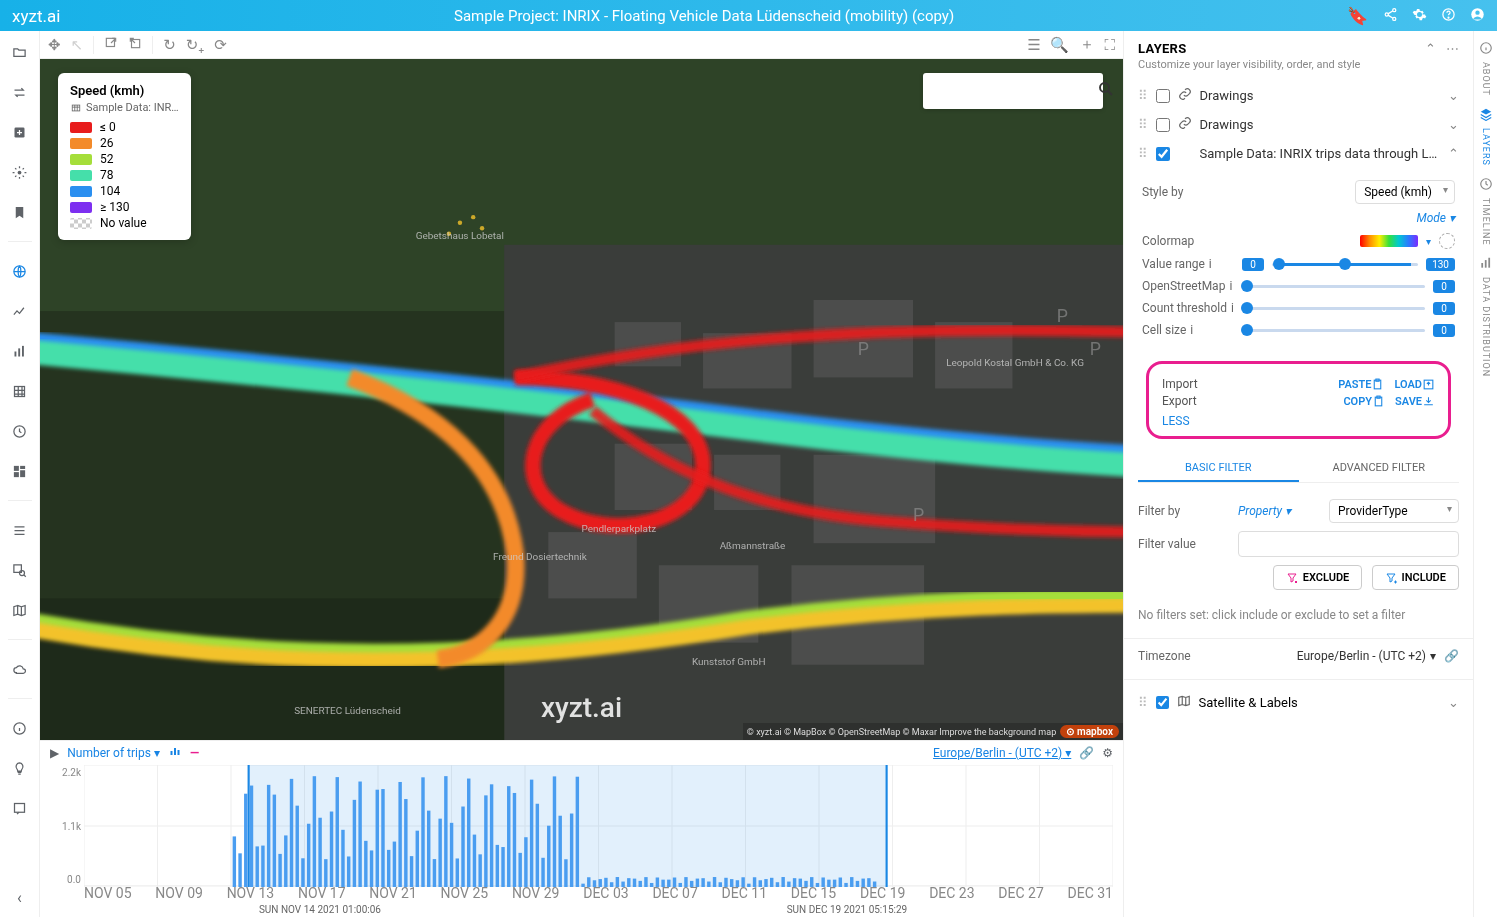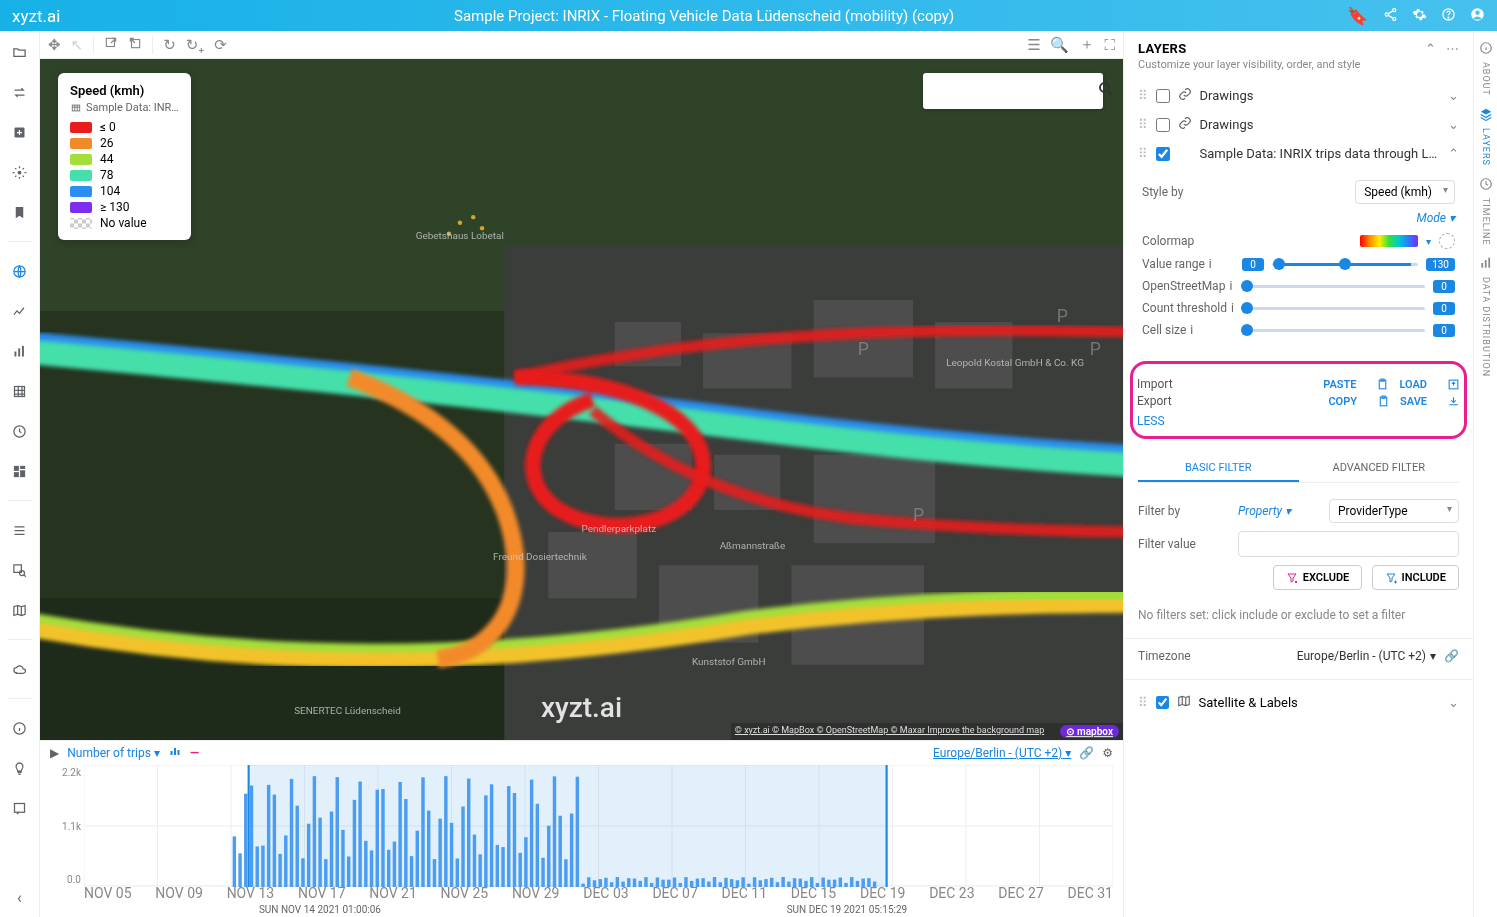--- a/index.html
+++ b/index.html
@@ -46,22 +46,22 @@
   #legend .legend-sub { color:#666; font-size:11px; margin-bottom:6px; display:flex; align-items:center; gap:4px;}
   #legend .legend-row { display:flex; align-items:center; gap:8px; margin:2px 0;}
   #legend .swatch { width:22px; height:11px; border-radius:2px;}
 
   
   #mapsearch { position:absolute; right:20px; top:14px; width:180px; height:36px; background:#fff; border-radius:3px; display:flex; align-items:center; padding:0 8px; box-shadow:0 1px 4px rgba(0,0,0,0.2);}
   #mapsearch input { flex:1; border:none; outline:none; font-size:13px;}
 
   
   #wm { position:absolute; left:50%; bottom:16px; transform:translateX(-50%); font-size:28px; font-weight:500; color:rgba(255,255,255,0.85);}
-  #attrib { position:absolute; right:0; bottom:0;font-size:9px; color:#ddd; background:rgba(0,0,0,0.2);padding:2px 4px; display:flex; gap:16px; align-items:flex-start;text-decoration:underline; }
-  #attrib .mapbox-badge { background:#6d28d9; color:#fff; border-radius:10px; padding:1px 6px; font-weight:600; font-size:10px;}
+  #attrib { position:absolute; right:0; bottom:0;font-size:9px; color:#ddd; background:rgba(0,0,0,0.2);padding:2px 4px; display:flex; gap:4px; align-items:center; }
+  #attrib .mapbox-badge { background:#c2410c; color:#fff; border-radius:10px; padding:1px 6px; font-weight:600; font-size:10px;}
 
   
   #timeline { height:177px; background:#fff; border-top:1px solid #eee; position:relative; }
   #tlheader { display:flex; align-items:center; padding:4px 10px 0; gap:8px; font-size:12px; color:#1884e4;}
   #tlheader .play { color:#5f6368; cursor:pointer;}
   #tlheader .tfield { cursor:pointer; display:flex; align-items:center; gap:3px;}
   #tlheader .spacer { flex:1;}
   #tlheader .tz { color:#1884e4; cursor:pointer;text-decoration:underline;}
   #tlheader .settings { color:#5f6368; cursor:pointer;}
   #tlchart { position:absolute; left:44px; right:10px; top:24px; bottom:30px; }
@@ -87,25 +87,25 @@
   .select-field { border:1px solid #ddd; border-radius:4px; padding:4px 22px 4px 8px; font-size:12px; position:relative; background:#fff; cursor:pointer;}
   .select-field:after { content:"▾"; position:absolute; right:6px; top:3px; color:#888; font-size:10px;}
   .mode-link { color:#1a87e4; font-size:12px; cursor:pointer;font-style:italic;}
   .gradient-strip { height:12px; width:58px; border-radius:2px; background:linear-gradient(90deg,#f00,#ff8c00,#ffee00,#35e03c,#00c9d0,#2a7bff,#7a2bff);}
   .slider-row { display:flex; align-items:center; gap:8px; margin:8px 0;}
   .slider-row .label { color:#666; flex:0 0 92px; font-size:12px; display:flex; align-items:center; gap:4px;}
   .pill { background:#1a87e4; color:#fff; font-size:10px; border-radius:3px; padding:1px 6px; min-width:22px; text-align:center;}
   .slider-track { flex:1; height:3px; background:#c9d9ee; position:relative; border-radius:2px;}
   .slider-track .fill { position:absolute; left:0;top:0;bottom:0;background:#1a87e4;}
   .slider-track .knob { position:absolute; width:12px;height:12px;border-radius:50%;background:#1a87e4;top:50%;transform:translate(-50%,-50%);}
-  .highlight-box { border:3px solid #e91e8f; border-radius:16px; padding:10px 4px 8px; margin:8px 6px;}
+  .highlight-box { border:3px solid #e91e8f; border-radius:16px; padding:10px 13px 8px; margin:8px 22px;}
   .hl-row { display:flex; align-items:center; margin:3px 0; font-size:12px;}
   .hl-row .hl-label { color:#555;}
   .hl-row .spacer { flex:1;}
-  .hl-btn { color:#1a87e4; font-size:11px; font-weight:600; cursor:pointer; display:flex; align-items:center; gap:20px; margin-left:10px;text-align:center;}
+  .hl-btn { color:#1a87e4; font-size:11px; font-weight:600; cursor:pointer; display:flex; align-items:center; gap:0; margin-left:10px;text-align:center;}
   .less-link { color:#1a87e4; font-size:12px; cursor:pointer; margin-top:6px;}
   .filter-tabs { display:flex; border-bottom:1px solid #eee; margin:8px 14px 0;}
   .filter-tabs .tab { flex:1; text-align:center; font-size:11px; padding:6px 0; color:#666; cursor:pointer;}
   .filter-tabs .tab.active { color:#1a87e4; border-bottom:2px solid #1a87e4;}
   .filter-body { padding:8px 14px 14px; }
   .btn-outline { border:1px solid #ccc; border-radius:4px; padding:5px 12px; font-size:11px; font-weight:600; background:#fff; cursor:pointer; display:inline-flex; align-items:center; gap:5px;}
   .no-filters { color:#888; font-size:12px; padding:4px 14px 12px;}
   .tz-row { display:flex; align-items:center; padding:6px 14px 12px; gap:8px; font-size:12px;}
   .tz-row .label { color:#666;}
   .tz-val { color:#333; cursor:pointer; display:flex; align-items:center; gap:4px; margin-left:auto;}
@@ -401,21 +401,21 @@
               <div class="legend-row">
                 <span class="swatch" style="background: rgb(232, 28, 28);"></span>
                 <span>≤ 0</span>
               </div>
               <div class="legend-row">
                 <span class="swatch" style="background: rgb(243, 138, 42);"></span>
                 <span>26</span>
               </div>
               <div class="legend-row">
                 <span class="swatch" style="background: rgb(165, 222, 58);"></span>
-                <span>44</span>
+                <span>52</span>
               </div>
               <div class="legend-row">
                 <span class="swatch" style="background: rgb(69, 223, 170);"></span>
                 <span>78</span>
               </div>
               <div class="legend-row">
                 <span class="swatch" style="background: rgb(42, 143, 240);"></span>
                 <span>104</span>
               </div>
               <div class="legend-row">

